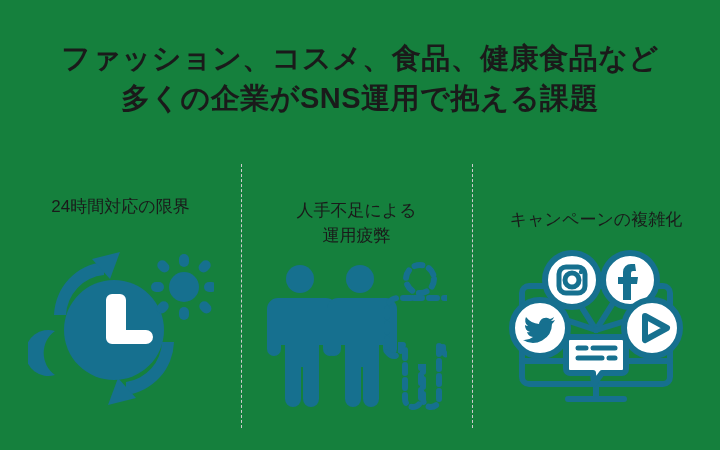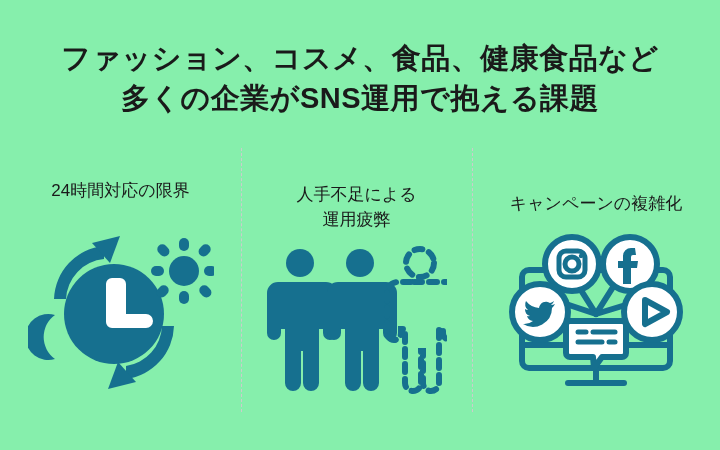--- a/index.html
+++ b/index.html
@@ -15,21 +15,21 @@
     overflow: hidden;
     position: relative;
     color: #1a1a1a;
   }
 
   .slide {
     position: absolute;
     inset: 0;
     width: 720px;
     height: 450px;
-    background: #86efac;
+    background: #15803d;
   }
 
   
   .title-block {
     position: absolute;
     left: 0;
     top: 38px;
     width: 720px;
     text-align: center;
   }
@@ -40,21 +40,21 @@
     letter-spacing: 0.5px;
     line-height: 40px;
     color: #1a1a1a;
     white-space: nowrap;
   }
 
   
   .columns {
     position: absolute;
     left: 0;
-    top: 148px;
+    top: 164px;
     width: 720px;
     height: 266px;
     display: flex;
     flex-direction: row;
   }
   .column {
     position: relative;
     height: 266px;
     display: flex;
     flex-direction: column;

